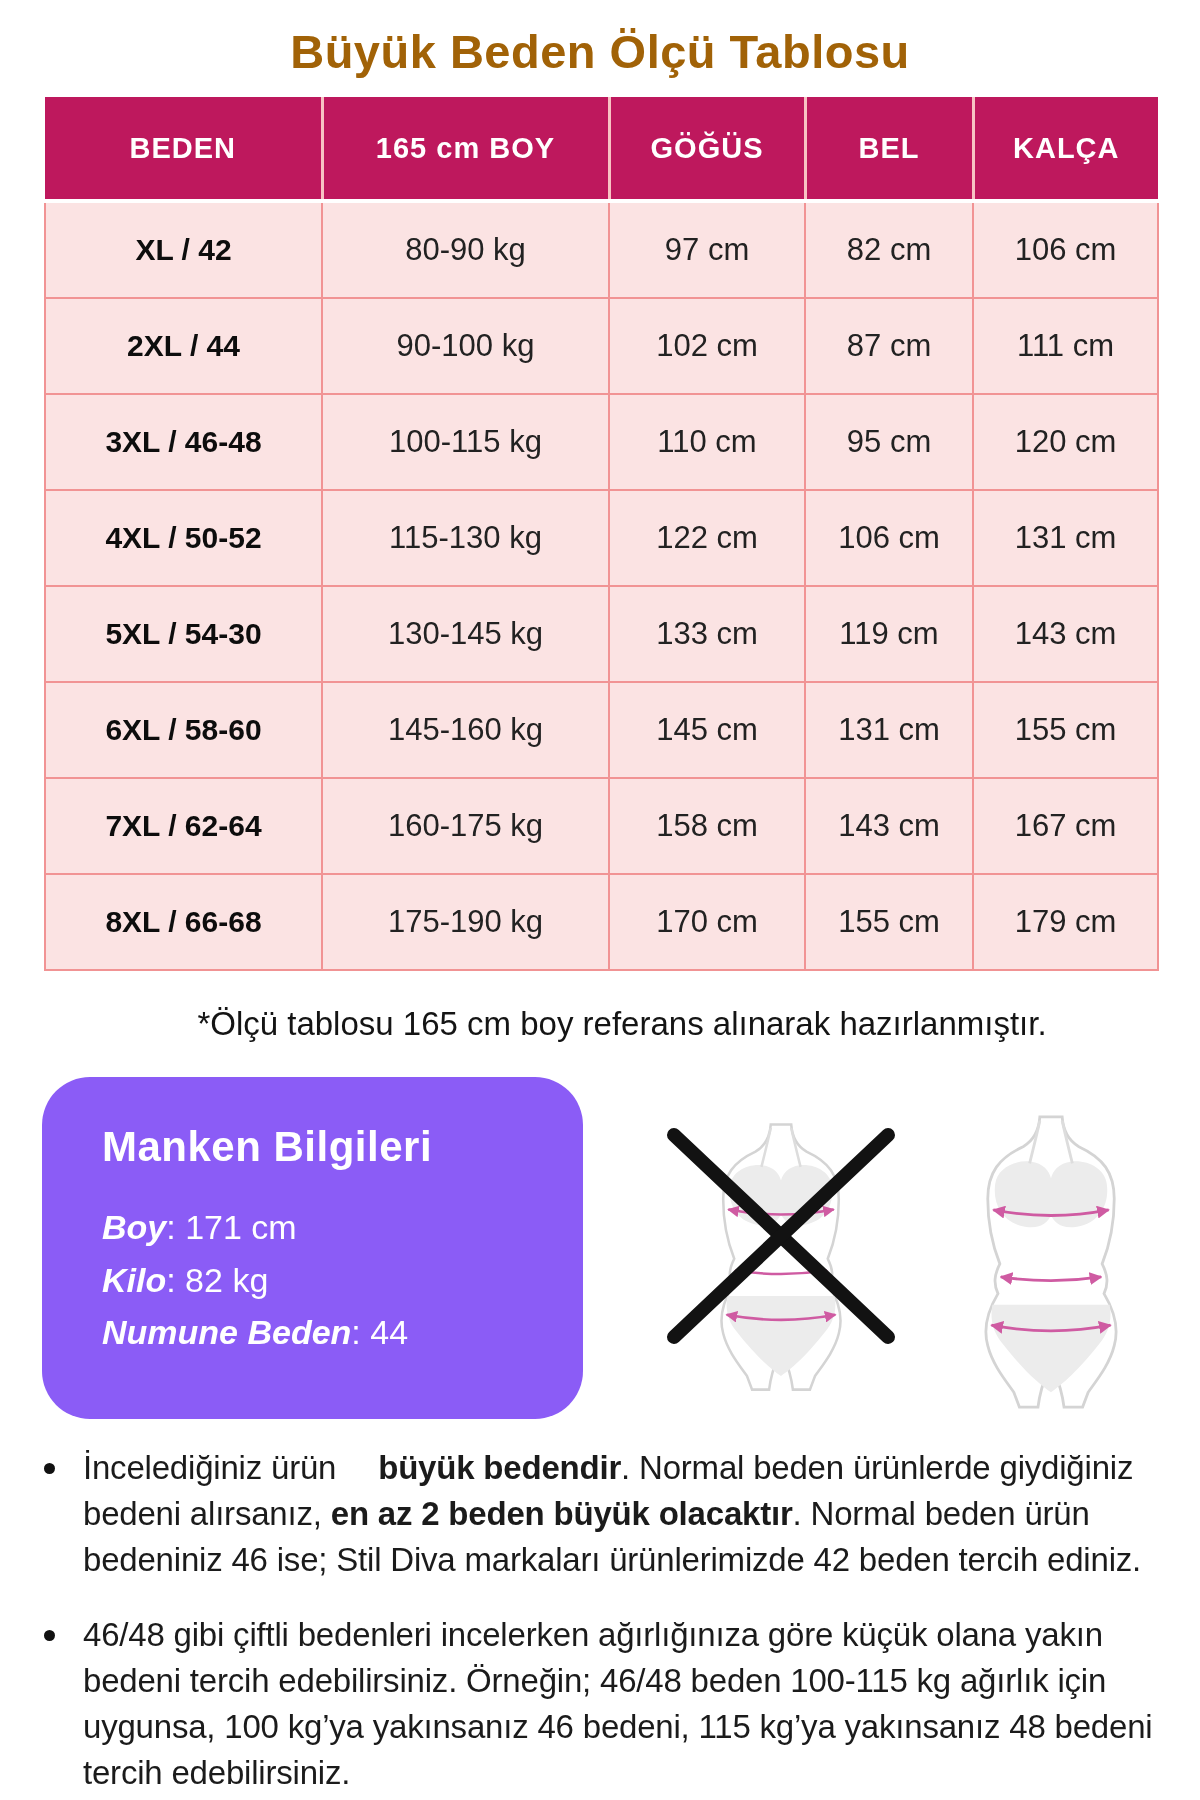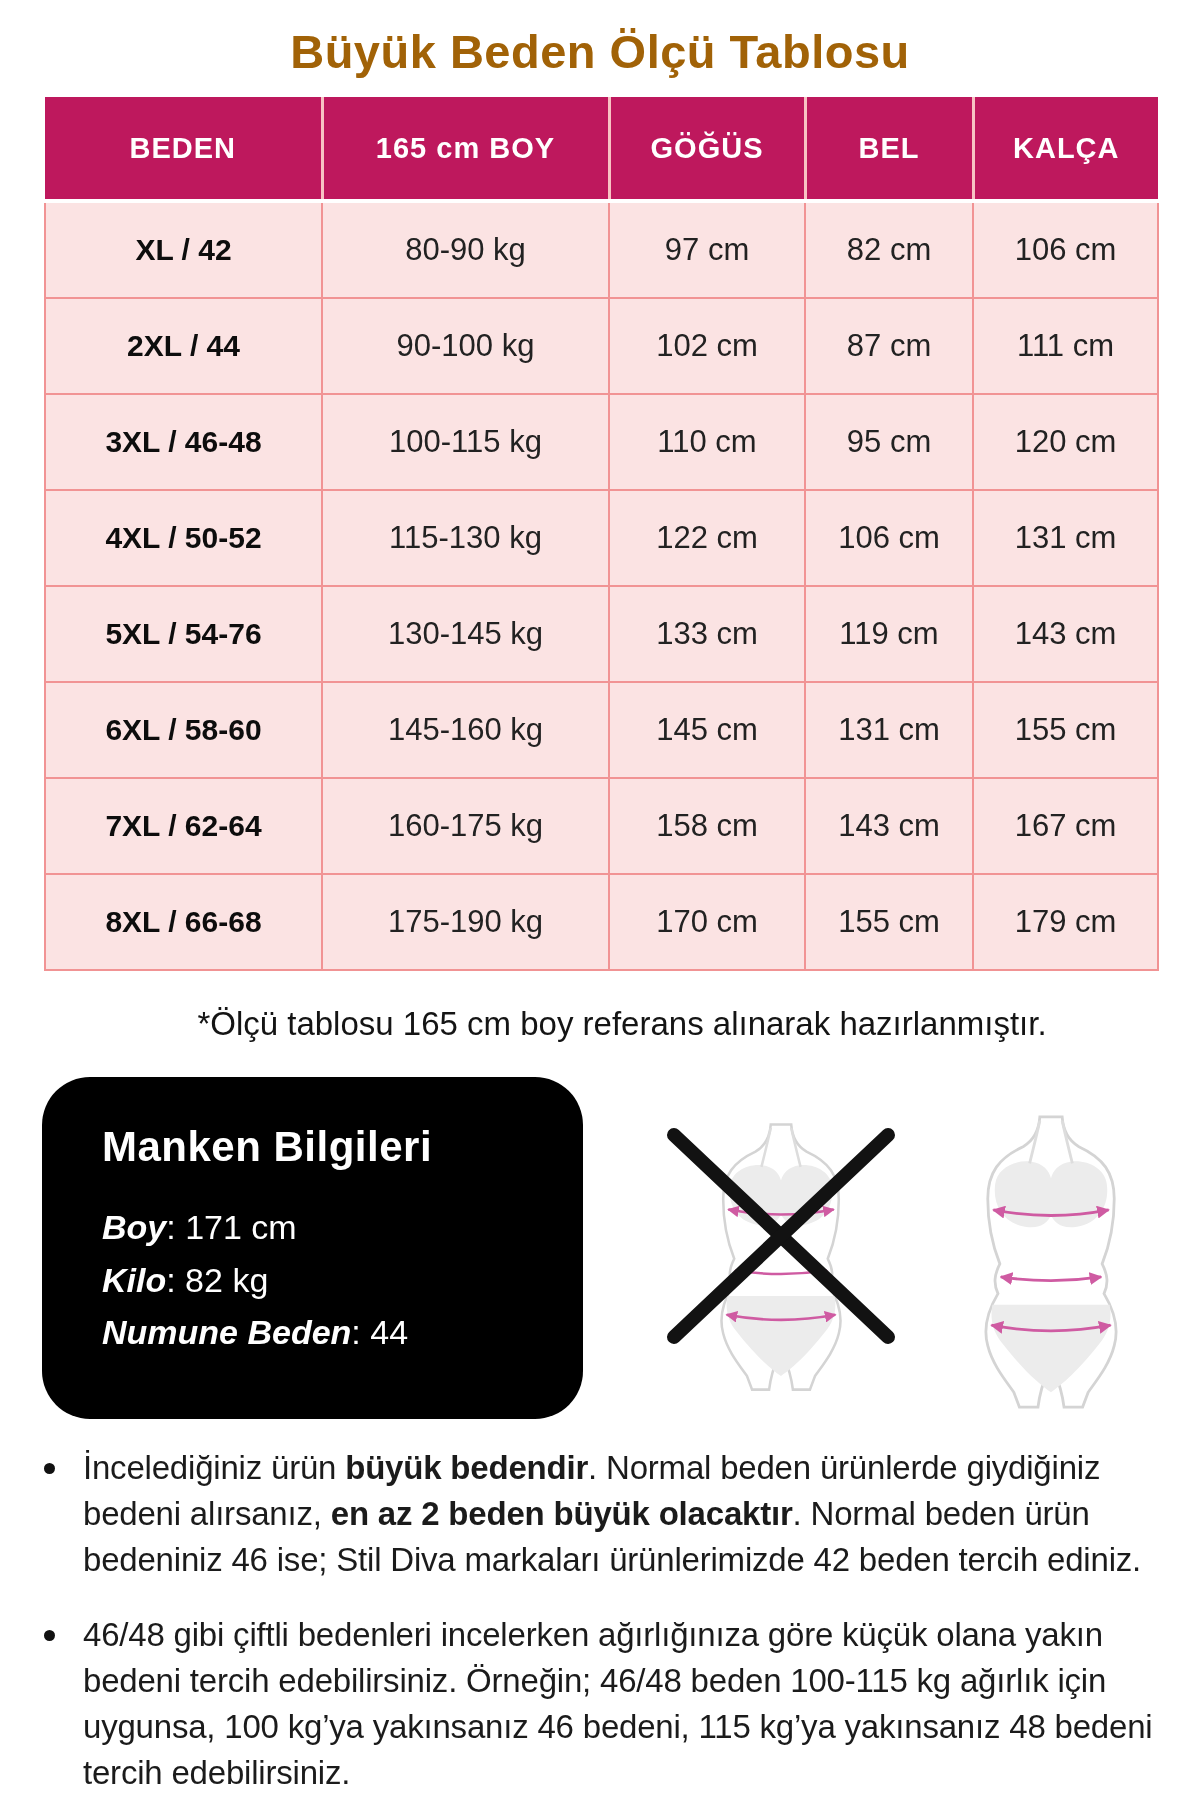--- a/index.html
+++ b/index.html
@@ -47,21 +47,21 @@
     margin-top:34px;text-align:center;
     font-size:33px;color:#141414;margin-left:44px;
   }
   
   .model-section{
     margin-top:34px;height:350px;display:flex;align-items:flex-start;
   }
   .model-card{
     box-sizing:border-box;
     margin-left:42px;width:541px;height:342px;
-    background:#000000;border-radius:48px;
+    background:#8b5cf6;border-radius:48px;
     padding:46px 30px 0 60px;color:#ffffff;
   }
   .model-card h2{margin:0 0 30px 0;font-size:42px;font-weight:800;letter-spacing:.5px;}
   .model-card .info-row{font-size:34px;line-height:1.55;}
   .model-card .info-label{font-weight:700;font-style:italic;}
   .figures{
     flex:1;display:flex;justify-content:flex-end;
     gap:48px;padding:28px 46px 0 0;
   }
   .figure{position:relative;}
@@ -128,21 +128,21 @@
         <td>120 cm</td>
       </tr>
       <tr>
         <td class="size-cell">4XL / 50-52</td>
         <td>115-130 kg</td>
         <td>122 cm</td>
         <td>106 cm</td>
         <td>131 cm</td>
       </tr>
       <tr>
-        <td class="size-cell">5XL / 54-76</td>
+        <td class="size-cell">5XL / 54-30</td>
         <td>130-145 kg</td>
         <td>133 cm</td>
         <td>119 cm</td>
         <td>143 cm</td>
       </tr>
       <tr>
         <td class="size-cell">6XL / 58-60</td>
         <td>145-160 kg</td>
         <td>145 cm</td>
         <td>131 cm</td>
@@ -218,19 +218,19 @@
         <path d="M36 228 Q100 240,164 228" fill="none" stroke="#cf5ba2" stroke-width="3" marker-start="url(#ar2)" marker-end="url(#ar2)"></path>
       </svg>
     </div>
 
   </div>
 </div>
 
 <ul class="notes">
   <li>
     <span class="dot"></span>
-    <span class="note-text"><span>İncelediğiniz ürün </span><span style="font-weight: 700;">büyük bedendir</span><span>. Normal beden ürünlerde giydiğiniz bedeni alırsanız, </span><span style="font-weight: 700;">en az 2 beden büyük olacaktır</span><span>. Normal beden ürün bedeniniz 46 ise; Stil Diva markaları ürünlerimizde 42 beden tercih ediniz.</span></span>
+    <span class="note-text"><span>İncelediğiniz ürün </span><span style="font-weight: 700; margin-left: 33px;">büyük bedendir</span><span>. Normal beden ürünlerde giydiğiniz bedeni alırsanız, </span><span style="font-weight: 700;">en az 2 beden büyük olacaktır</span><span>. Normal beden ürün bedeniniz 46 ise; Stil Diva markaları ürünlerimizde 42 beden tercih ediniz.</span></span>
   </li>
   <li>
     <span class="dot"></span>
     <span class="note-text"><span>46/48 gibi çiftli bedenleri incelerken ağırlığınıza göre küçük olana yakın bedeni tercih edebilirsiniz. </span><span style="font-weight: 400;">Örneğin</span><span>; 46/48 beden 100-115 kg ağırlık için uygunsa, 100 kg’ya yakınsanız 46 bedeni, 115 kg’ya yakınsanız 48 bedeni tercih edebilirsiniz.</span></span>
   </li>
 </ul>
 
 </body></html>

